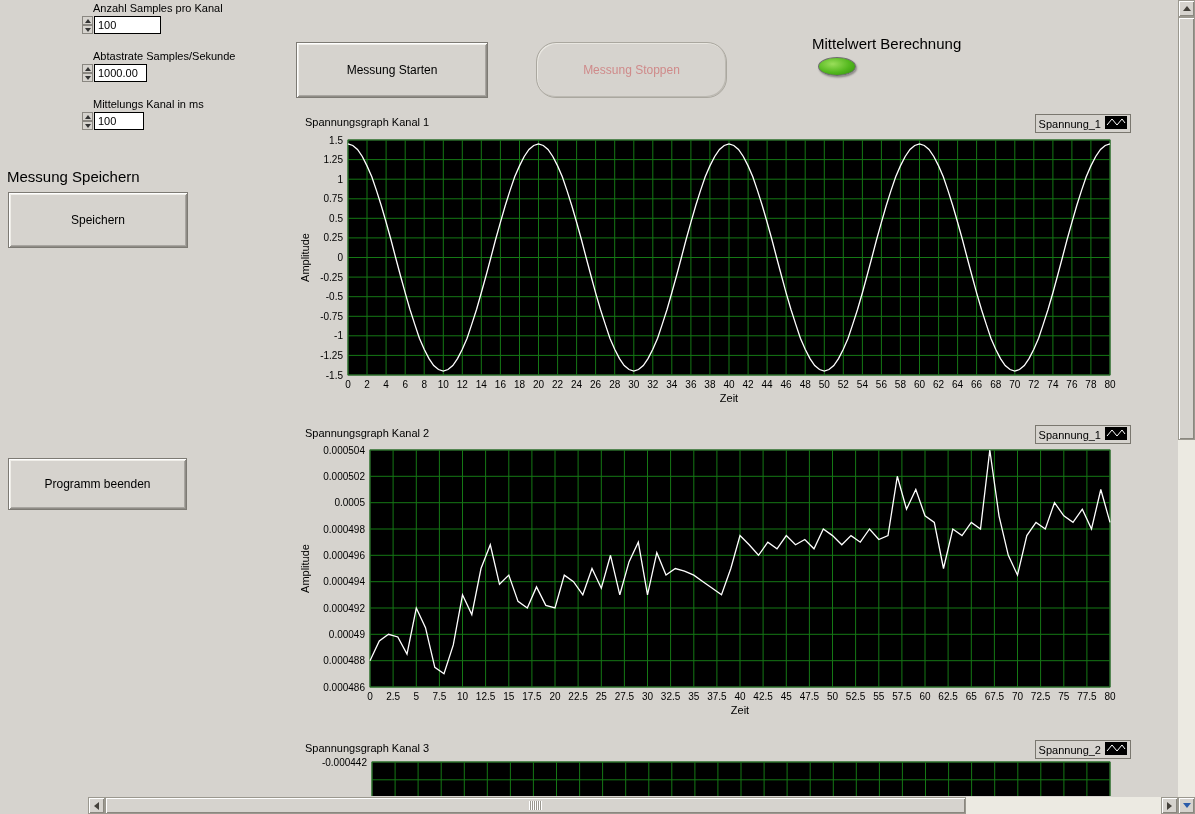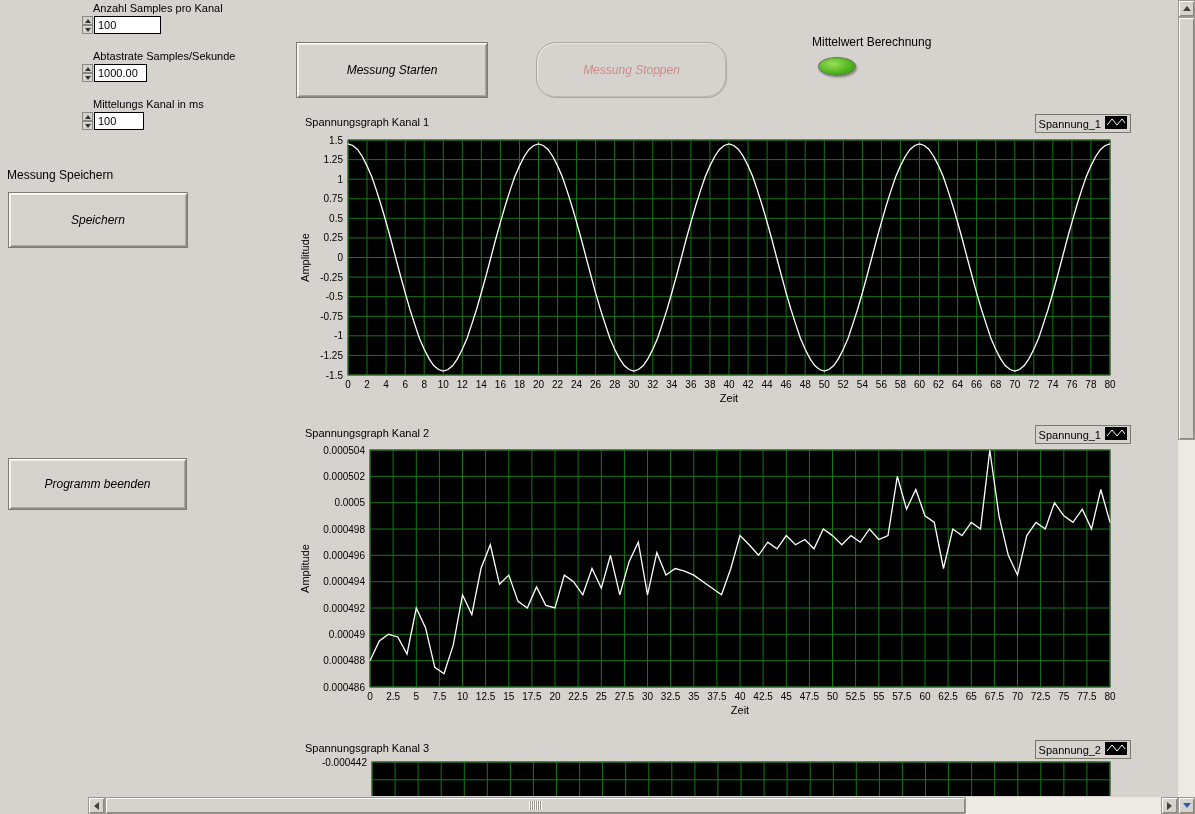--- a/index.html
+++ b/index.html
@@ -1,21 +1,21 @@
 <!DOCTYPE html>
 <html><head>
 <meta charset="utf-8">
 <style>
   html,body{margin:0;padding:0}
   body{
     width:1195px;height:814px;position:relative;overflow:hidden;
     background:#d6d3ce;
     font-family:"Liberation Sans",sans-serif;color:#000;
   }
-  .label{position:absolute;font-size:12px;white-space:nowrap}
+  .label{position:absolute;font-size:15px;white-space:nowrap}
 
   
   .numctl{position:absolute}
   .ctl-label{font-size:11px;margin-left:11px;margin-bottom:2px;white-space:nowrap}
   .ctl-row{display:flex;align-items:flex-start}
   .spinner{width:11px;height:18px;display:flex;flex-direction:column;margin-right:1px}
   .spin{flex:1;background:#d6d3ce;border:1px solid #8a8781;box-sizing:border-box;
         display:flex;align-items:center;justify-content:center;cursor:pointer}
   .tri{display:block;width:0;height:0}
   .tri.up{border-left:3px solid transparent;border-right:3px solid transparent;border-bottom:4px solid #333}
@@ -23,21 +23,20 @@
   .num-field{height:18px;border:1px solid #000;background:#fff;box-sizing:border-box;
              font-family:"Liberation Sans",sans-serif;font-size:11px;padding:0 3px}
 
   
   .lv-btn{
     position:absolute;background:#d6d3ce;color:#000;
     font-family:"Liberation Sans",sans-serif;font-size:12px;
     border:1px solid #7d7a74;cursor:pointer;
     box-shadow:inset 1px 1px 0 #ffffff,inset -1px -1px 0 #8f8c86,
                inset 2px 2px 0 #efede8,inset -2px -2px 0 #a8a5a0;
-    font-style:italic;
   }
   .lv-btn.disabled{
     color:#cf8a8a;border-color:#aaa79f;
     box-shadow:inset 1px 1px 0 #e9e7e1,inset -1px -1px 0 #bcb9b2;
     border-radius:20px;
   }
 
   
   .led{
     position:absolute;width:36px;height:17px;border-radius:50%;

